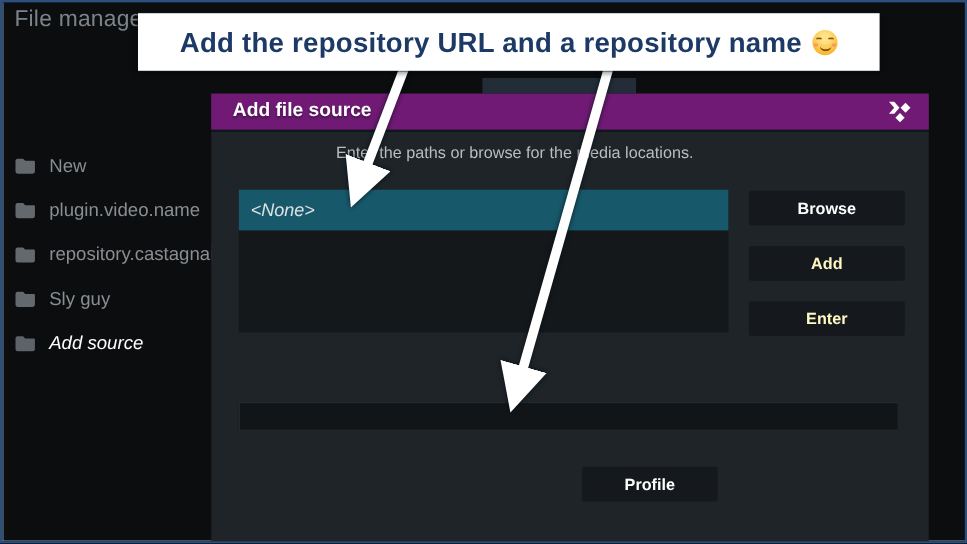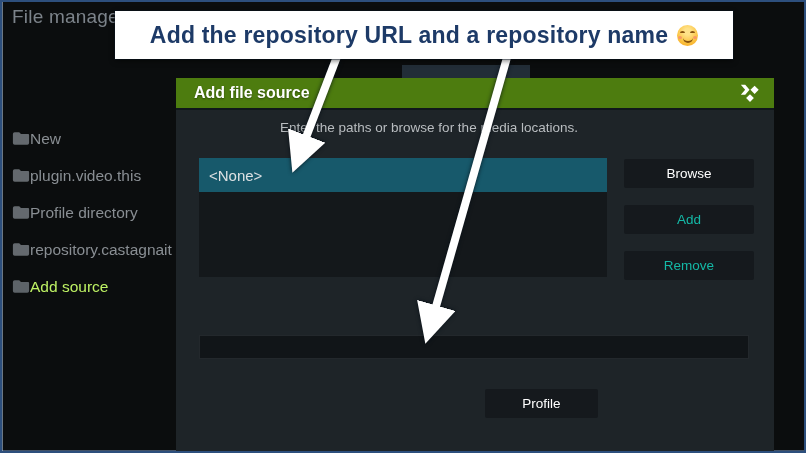--- a/index.html
+++ b/index.html
@@ -5,39 +5,39 @@
   * { margin:0; padding:0; box-sizing:border-box; }
   html,body { width:806px; height:453px; background:#06080a; font-family:"Liberation Sans", sans-serif; }
   .page {
     position:relative; width:806px; height:453px; overflow:hidden;
     background:#0b0d0e; border:2px solid #2d4f7d;
     box-shadow: inset 1px 0 0 rgba(190,210,230,.55), inset 0 -1px 0 rgba(120,150,190,.5);
   }
   
   .fm-title { position:absolute; left:10px; top:4px; font-size:19px; color:#7c838a; letter-spacing:.2px; z-index:5; white-space:nowrap; }
   .sidebar { position:absolute; left:6px; top:118px; width:168px; z-index:5; }
-  .side-item { display:flex; align-items:center; height:37px; padding-left:4px; cursor:pointer; }
+  .side-item { display:flex; align-items:center; gap:11px; height:37px; padding-left:4px; cursor:pointer; }
   .side-item .lbl { font-size:15.5px; color:#898e93; white-space:nowrap; }
-  .side-item.hl .lbl { color:#bef264; }
+  .side-item.hl .lbl { color:#ffffff;font-style:italic; }
   .folder-ico { width:18px; height:15px; flex:0 0 auto; }
   .hidden-bar { position:absolute; left:400px; top:63px; width:128px; height:13px; background:#222d37; z-index:4; }
   
   .dialog { position:absolute; left:174px; top:76px; width:598px; height:377px; background:#1e2428; z-index:10; }
-  .dlg-header { position:absolute; left:0; top:0; right:0; height:30px; background:#4d7c0f; display:flex; align-items:center; box-shadow:0 2px 0 rgba(5,12,16,.55); }
+  .dlg-header { position:absolute; left:0; top:0; right:0; height:30px; background:#701a75; display:flex; align-items:center; box-shadow:0 2px 0 rgba(5,12,16,.55); }
   .dlg-title { margin-left:18px; color:#ffffff; font-weight:bold; font-size:16px; text-shadow:0 1px 2px rgba(0,0,0,.4); }
   .dlg-logo { position:absolute; right:13px; top:4px; width:22px; height:22px; }
   .hint { position:absolute; left:23px; width:460px; text-align:center; color:#b9bdc0; font-size:13.5px; }
   .hint1 { top:42px; }
   .hint2 { top:228px; }
   .pathlist { position:absolute; left:23px; top:80px; width:408px; height:119px; background:#14181b; }
-  .pathrow { height:34px; background:#17596b; display:flex; align-items:center; padding-left:10px; color:#dde1e3; font-size:15px; cursor:pointer; }
+  .pathrow { height:34px; background:#17596b; display:flex; align-items:center; padding-left:10px; color:#dde1e3; font-size:15px; cursor:pointer;font-style:italic; }
   .btn { position:absolute; width:130px; height:29px; background:#15191d; border-radius:2px;
          display:flex; align-items:center; justify-content:center;
-         color:#ffffff; font-weight:normal; font-size:13.5px; cursor:pointer; }
-  .btn.disabled { color:#14b8a6; cursor:default; }
+         color:#ffffff; font-weight:bold; font-size:13.5px; cursor:pointer; }
+  .btn.disabled { color:#fef9c3; cursor:default; }
   .btn-browse { left:448px; top:81px; }
   .btn-add    { left:448px; top:127px; }
   .btn-remove { left:448px; top:173px; }
   .btn-ok     { left:159px; top:311px; width:114px; }
   .btn-cancel { left:309px; top:311px; width:113px; }
   .name-input { position:absolute; left:23px; top:257px; width:550px; height:24px;
                 background:#111518; border:1px solid #23282c; color:#dde1e3; font-size:14px; padding:0 8px; outline:none; }
   
   .callout { position:absolute; left:113px; top:9px; width:618px; height:48px; background:#ffffff; z-index:30;
              display:flex; align-items:center; justify-content:center; gap:9px;
@@ -66,33 +66,33 @@
     <div class="side-item">
       <svg class="folder-ico" viewBox="0 0 20 16">
           <path fill="#64696e" d="M1 3 q0 -2 2 -2 h5 l2 2 h8 q1 0 1 1 v9 q0 2 -2 2 h-14 q-2 0 -2 -2 z"></path>
         </svg>
       <span class="lbl">New</span>
     </div>
     <div class="side-item">
       <svg class="folder-ico" viewBox="0 0 20 16">
           <path fill="#64696e" d="M1 3 q0 -2 2 -2 h5 l2 2 h8 q1 0 1 1 v9 q0 2 -2 2 h-14 q-2 0 -2 -2 z"></path>
         </svg>
-      <span class="lbl">plugin.video.this</span>
-    </div>
-    <div class="side-item">
-      <svg class="folder-ico" viewBox="0 0 20 16">
-          <path fill="#64696e" d="M1 3 q0 -2 2 -2 h5 l2 2 h8 q1 0 1 1 v9 q0 2 -2 2 h-14 q-2 0 -2 -2 z"></path>
-        </svg>
-      <span class="lbl">Profile directory</span>
+      <span class="lbl">plugin.video.name</span>
     </div>
     <div class="side-item">
       <svg class="folder-ico" viewBox="0 0 20 16">
           <path fill="#64696e" d="M1 3 q0 -2 2 -2 h5 l2 2 h8 q1 0 1 1 v9 q0 2 -2 2 h-14 q-2 0 -2 -2 z"></path>
         </svg>
       <span class="lbl">repository.castagnait</span>
+    </div>
+    <div class="side-item">
+      <svg class="folder-ico" viewBox="0 0 20 16">
+          <path fill="#64696e" d="M1 3 q0 -2 2 -2 h5 l2 2 h8 q1 0 1 1 v9 q0 2 -2 2 h-14 q-2 0 -2 -2 z"></path>
+        </svg>
+      <span class="lbl">Sly guy</span>
     </div>
     <div class="side-item hl">
       <svg class="folder-ico" viewBox="0 0 20 16">
           <path fill="#5d6368" d="M1 3 q0 -2 2 -2 h5 l2 2 h8 q1 0 1 1 v9 q0 2 -2 2 h-14 q-2 0 -2 -2 z"></path>
         </svg>
       <span class="lbl">Add source</span>
     </div>
   </div>
 
   <div class="hidden-bar"></div>
@@ -110,21 +110,21 @@
     </div>
 
     <div class="hint hint1">Enter the paths or browse for the media locations.</div>
 
     <div class="pathlist">
       <div class="pathrow">&lt;None&gt;</div>
     </div>
 
     <div class="btn btn-browse">Browse</div>
     <div class="btn btn-add disabled">Add</div>
-    <div class="btn btn-remove disabled">Remove</div>
+    <div class="btn btn-remove disabled">Enter</div>
 
 
     <input class="name-input" type="text" value="" style="">
 
     <div class="btn btn-cancel">Profile</div>
   </div>
 
   <svg class="arrows" width="806" height="453" viewBox="0 0 806 453">
     <defs>
       <marker id="ah" markerWidth="5" markerHeight="5" refX="0.6" refY="2.5" orient="auto">

